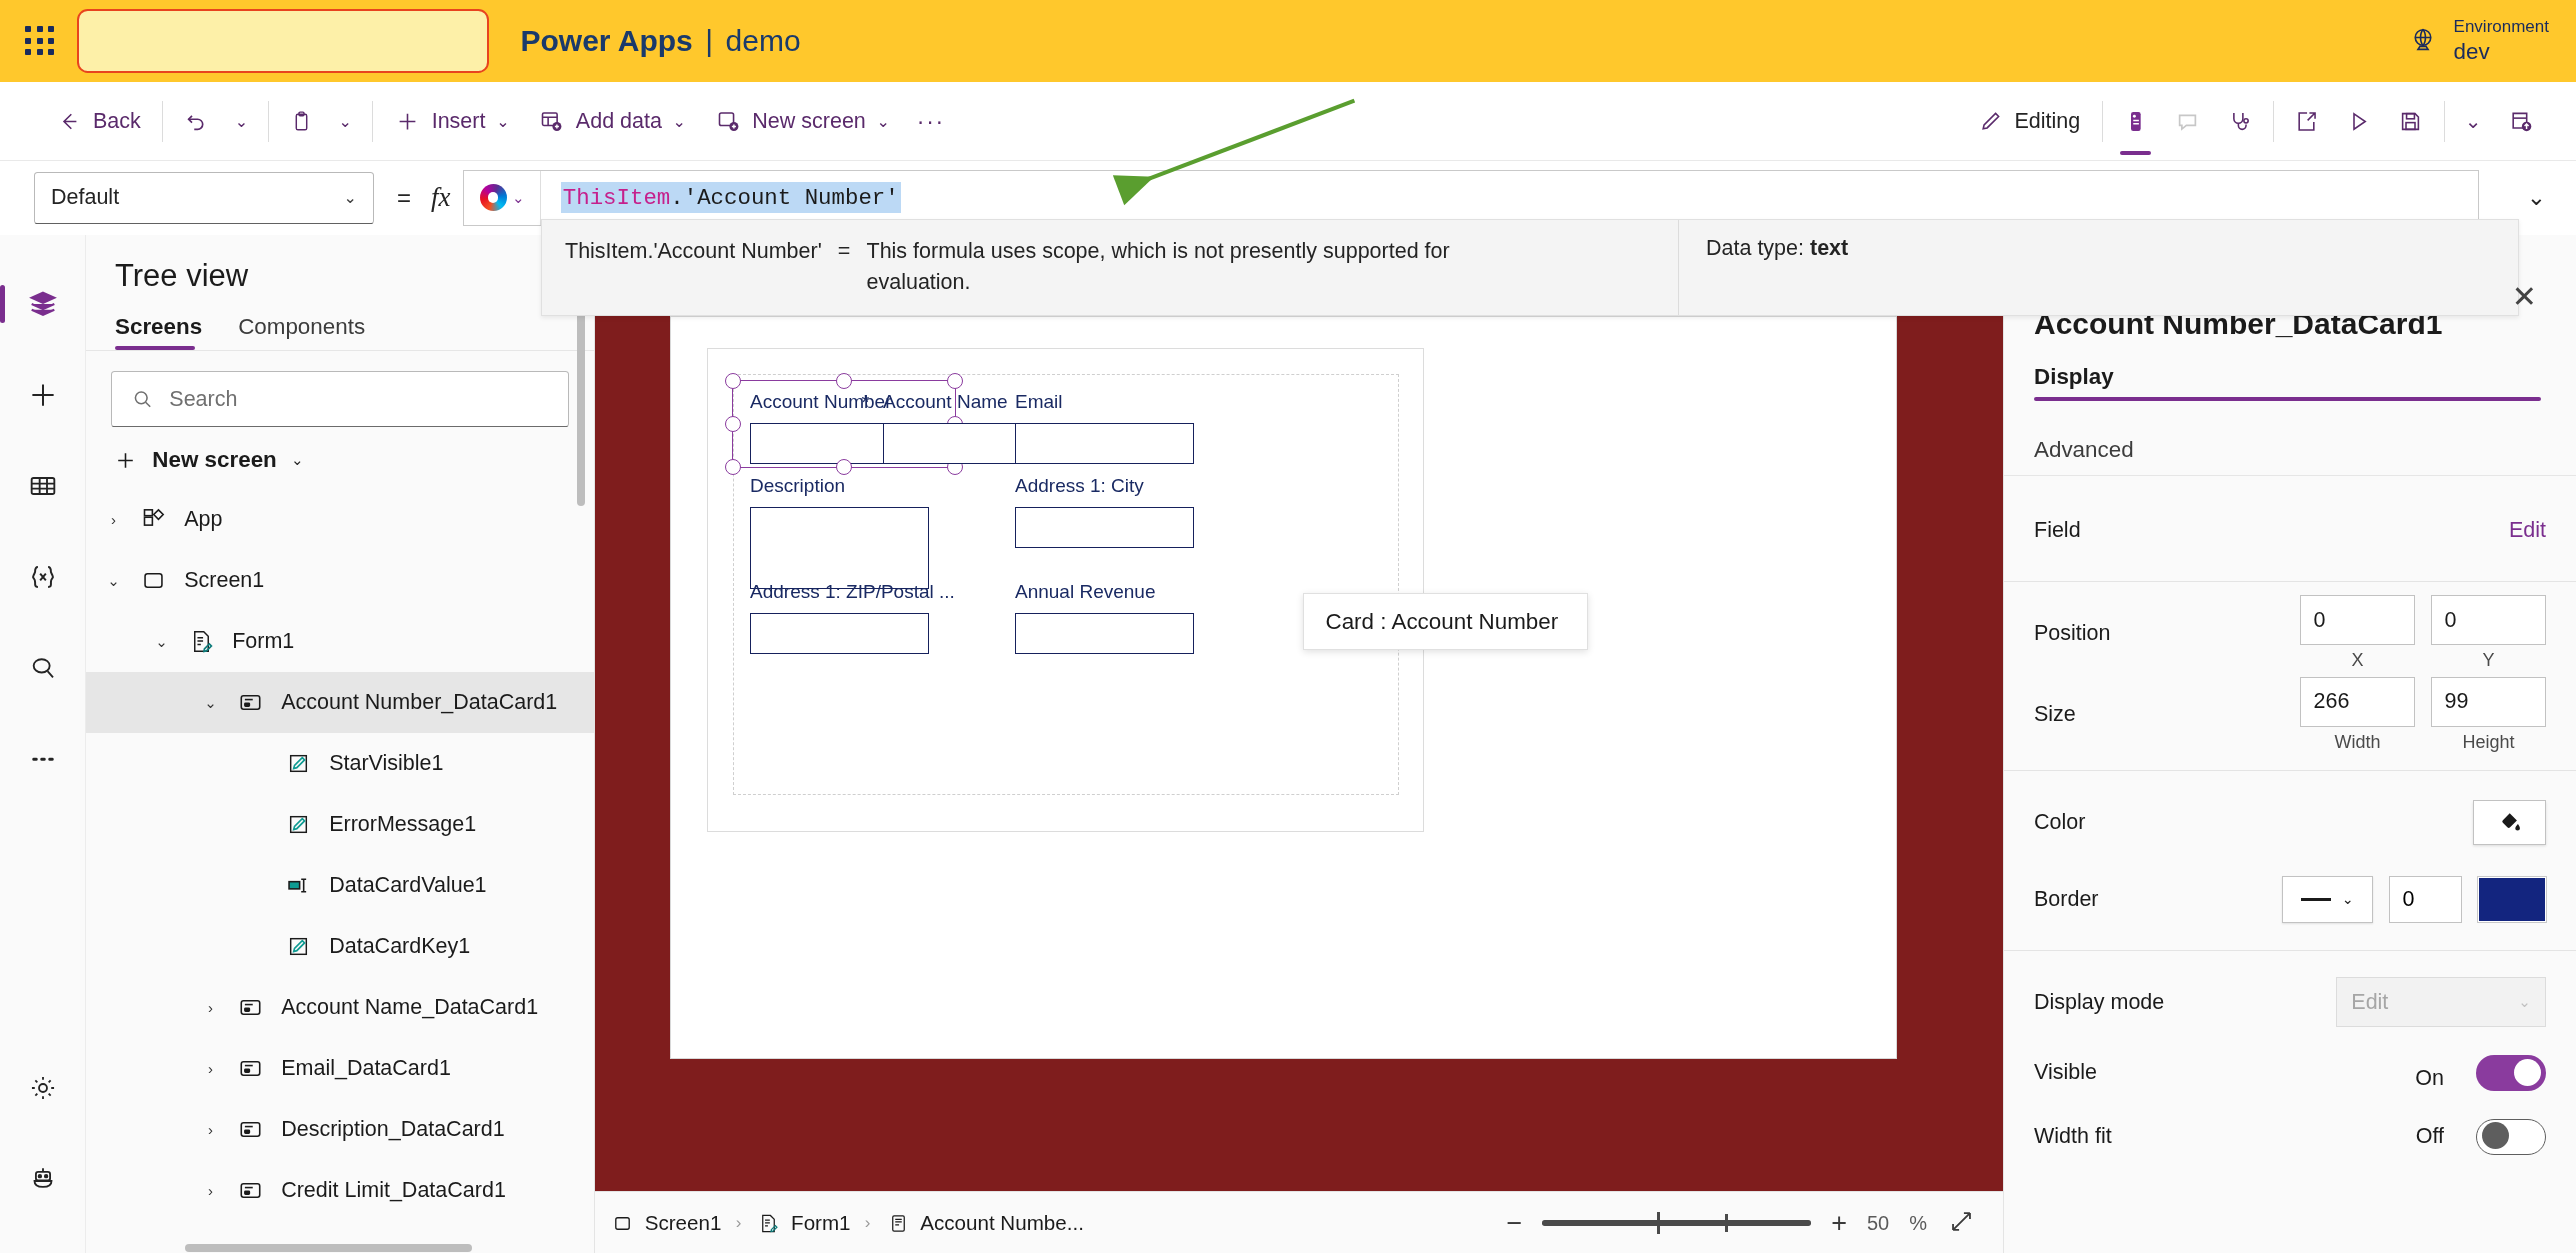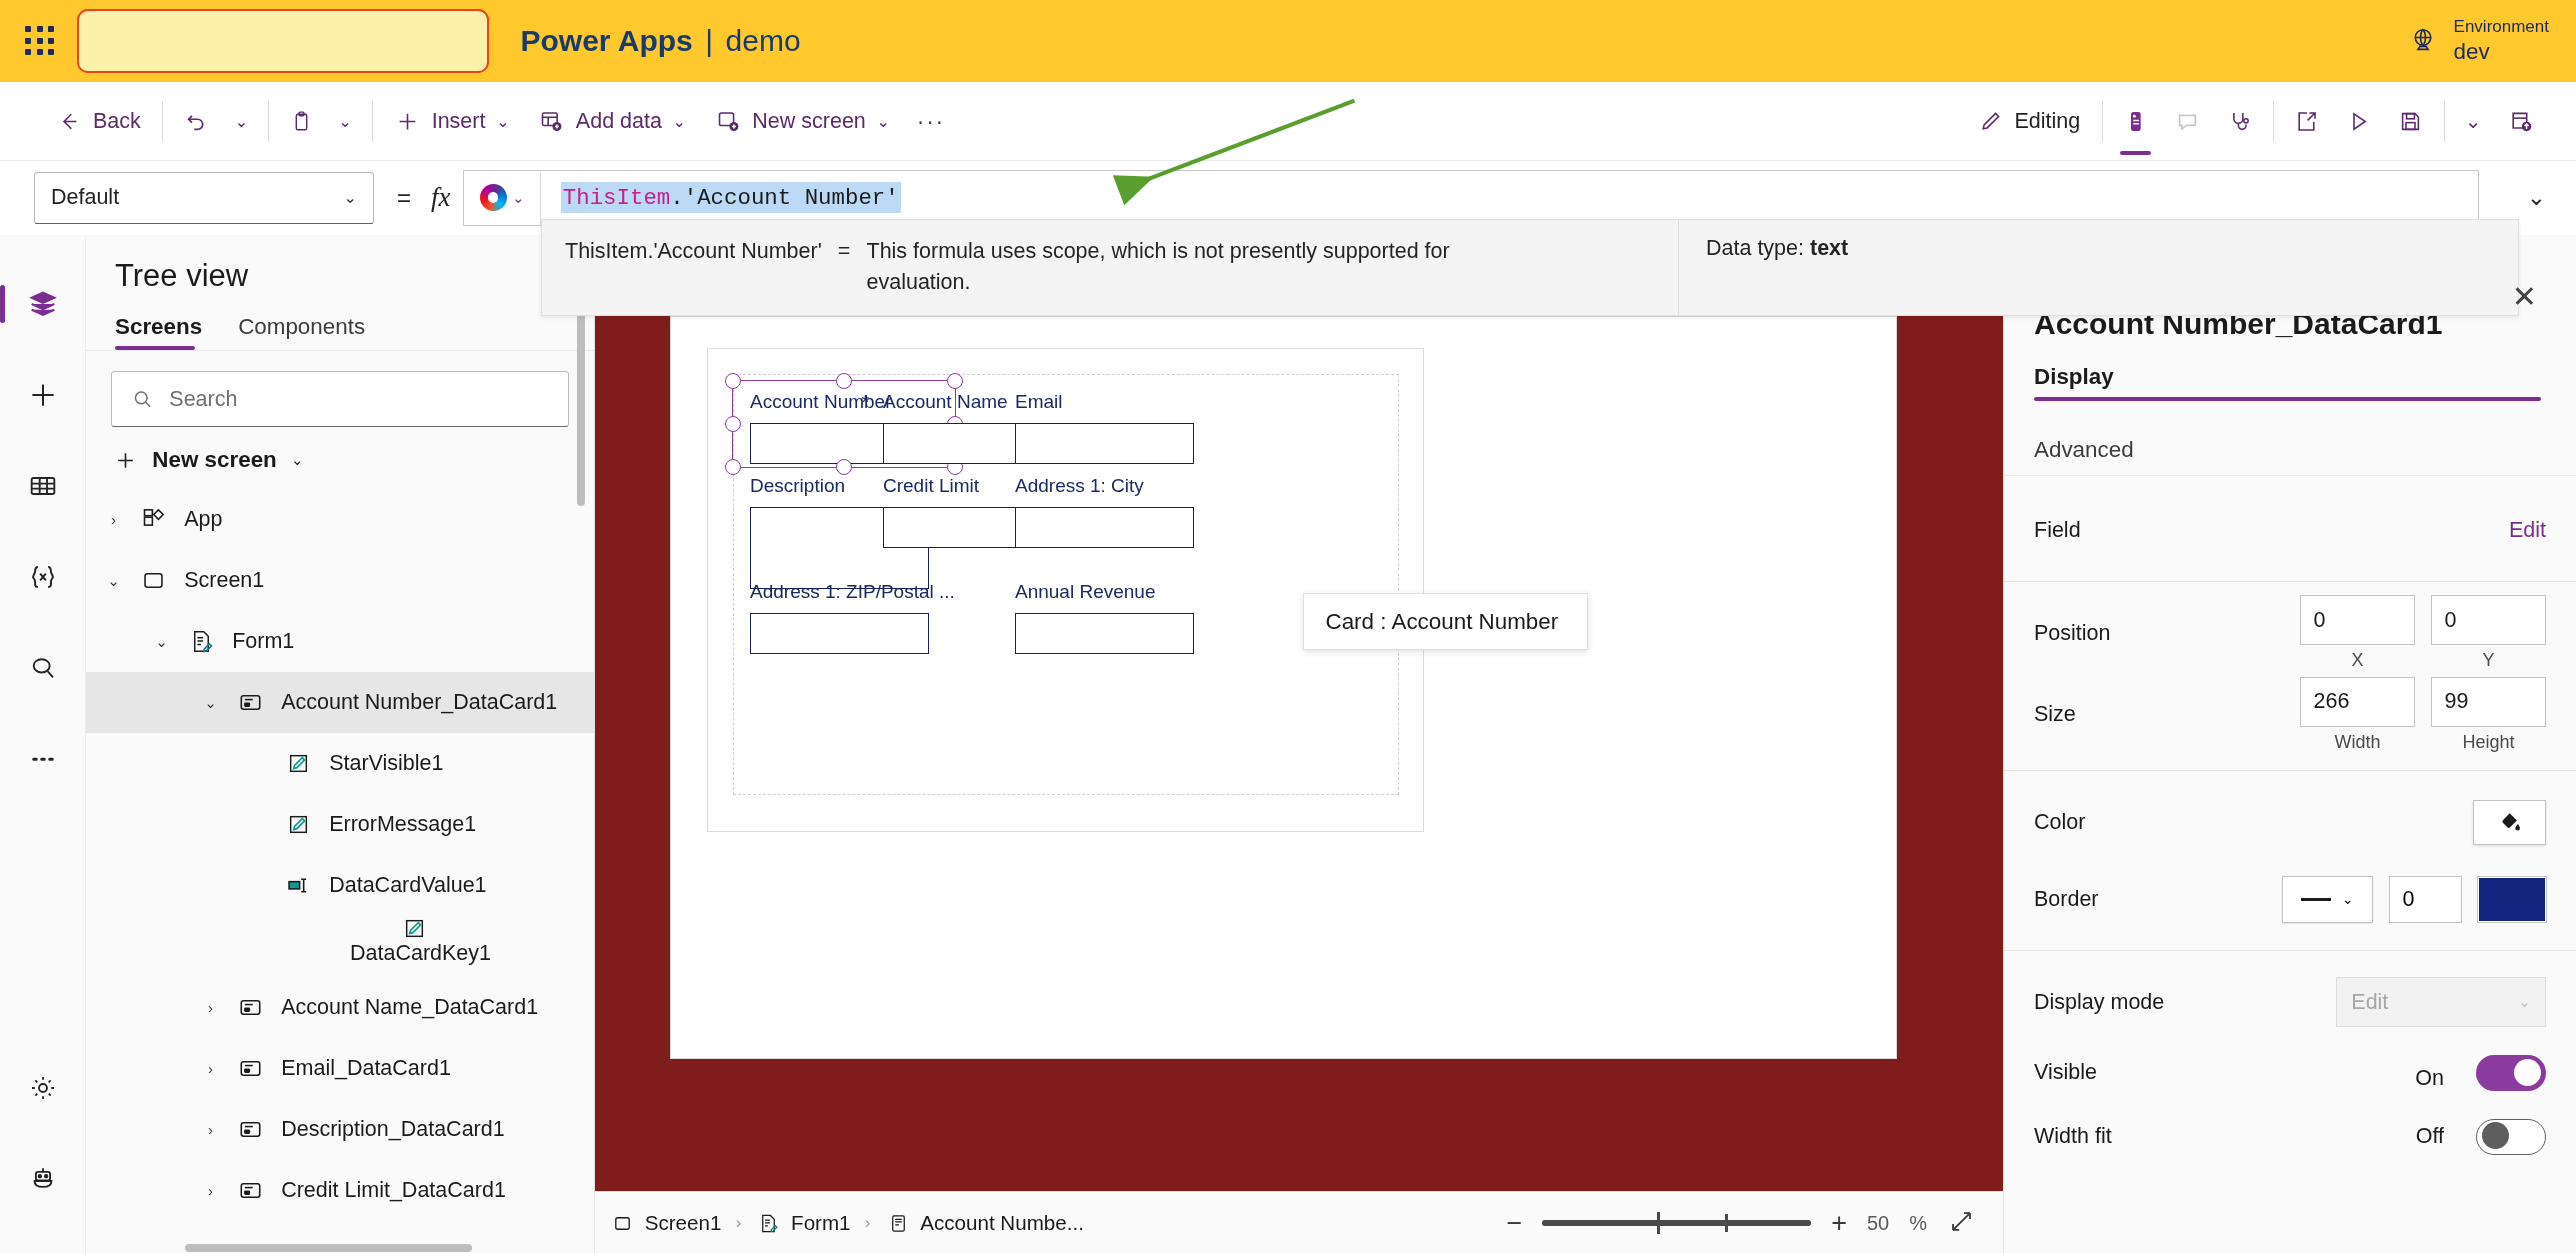--- a/index.html
+++ b/index.html
@@ -583,21 +583,21 @@
         <div class="trow" style="padding-left: 161px;">
           <span class="tw"></span>
           <span class="ticon">
             <svg width="27" height="27" viewBox="0 0 24 24" fill="none" stroke="#1b1b1b" stroke-width="1.4">
               <rect x="3.6" y="8.6" width="9.4" height="6.4" fill="#0e9b92" stroke="#1b1b1b"></rect>
               <path d="M16.6 6.4v11.2M14.4 6.4h4.4M14.4 17.6h4.4"></path>
             </svg>
           </span>
           <span>DataCardValue1</span>
         </div>
-        <div class="trow" style="padding-left: 161px; flex-direction: column;">
+        <div class="trow" style="padding-left: 161px;">
           <span class="tw"></span>
           <span class="ticon">
             <svg width="25" height="25" viewBox="0 0 24 24" fill="none" stroke="#1b1b1b" stroke-width="1.4">
               <rect x="4.5" y="4.5" width="15" height="15"></rect>
               <path d="M15.6 6.4l2.2 2.2-7.4 7.4-3 .8.8-3z" stroke="#0e9b92" stroke-width="1.6"></path>
             </svg>
           </span>
           <span>DataCardKey1</span>
         </div>
         <div class="trow" style="padding-left: 113px;">
@@ -673,24 +673,20 @@
               <div class="finput" style="width: 179px; height: 41px; border-color: rgb(22, 33, 92);"></div>
             </div>
             <div class="fcell" style="left: 281px; top: 16px;">
               <div class="flabel">Email</div>
               <div class="finput" style="width: 179px; height: 41px; border-color: rgb(22, 33, 92);"></div>
             </div>
             <div class="fcell" style="left: 16px; top: 100px;">
               <div class="flabel">Description</div>
               <div class="finput" style="width: 179px; height: 82px; border-color: rgb(22, 33, 92);"></div>
             </div>
-            <div class="fcell" style="left: 149px; top: 100px;">
-              <div class="flabel">Credit Limit</div>
-              <div class="finput" style="width: 179px; height: 41px; border-color: rgb(22, 33, 92);"></div>
-            </div>
             <div class="fcell" style="left: 281px; top: 100px;">
               <div class="flabel">Address 1: City</div>
               <div class="finput" style="width: 179px; height: 41px; border-color: rgb(22, 33, 92);"></div>
             </div>
             <div class="fcell" style="left: 16px; top: 206px;">
               <div class="flabel">Address 1: ZIP/Postal ...</div>
               <div class="finput" style="width: 179px; height: 41px; border-color: rgb(22, 33, 92);"></div>
             </div>
             <div class="fcell" style="left: 281px; top: 206px;">
               <div class="flabel">Annual Revenue</div>

